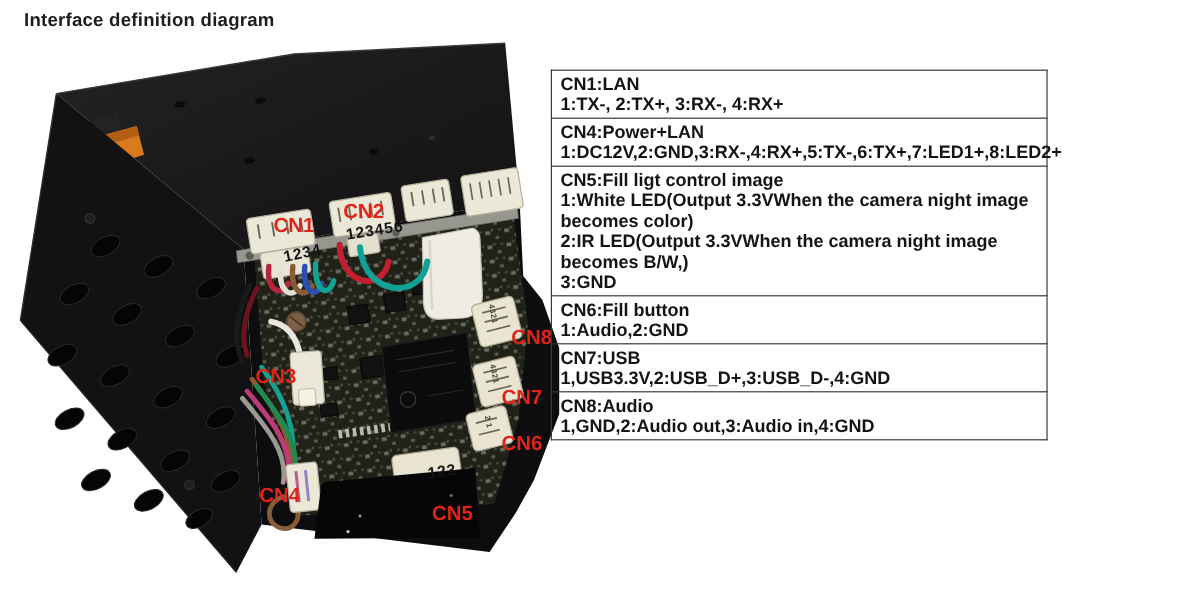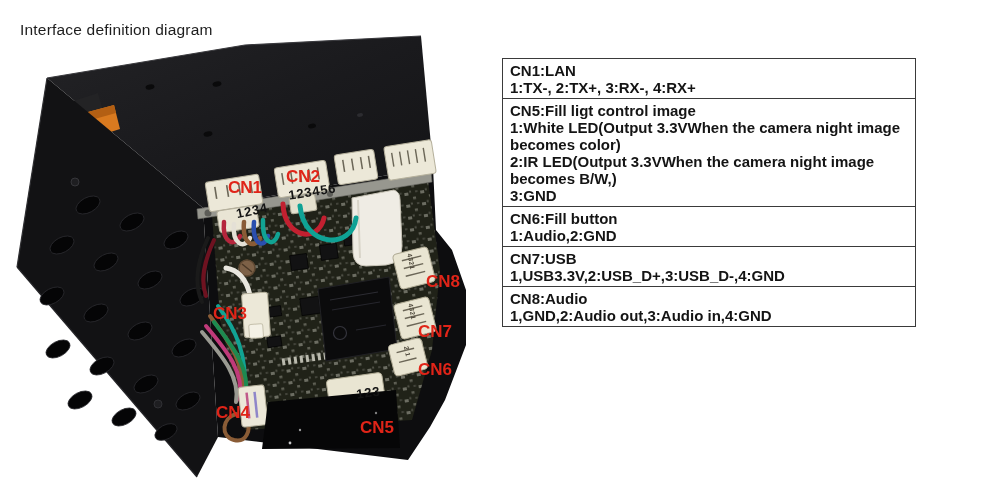--- a/index.html
+++ b/index.html
@@ -1,20 +1,20 @@
 <!DOCTYPE html>
 <html><head>
 <meta charset="utf-8">
 <style>
   html,body{margin:0;padding:0;background:#fff;}
   #stage{position:relative;width:1000px;height:492px;background:#ffffff;overflow:hidden;
          font-family:"Liberation Sans",sans-serif;color:#1a1a1a;}
-  #page-title{position:absolute;left:20px;top:21px;font-size:15.5px;font-weight:normal;color:#1d1d1d;letter-spacing:.2px;}
+  #page-title{position:absolute;left:20px;top:9px;font-size:15.5px;font-weight:bold;color:#1d1d1d;letter-spacing:.2px;}
   #photo-svg{position:absolute;left:0;top:0;}
-  table.iface{position:absolute;left:502px;top:58px;width:414px;border-collapse:collapse;
+  table.iface{position:absolute;left:459px;top:58px;width:414px;border-collapse:collapse;
               table-layout:fixed;font-size:15px;line-height:17px;color:#141414;}
   table.iface td{border:1.5px solid #3a3a3a;padding:2.5px 7px;vertical-align:top;}
   .row-hdr{font-weight:bold;}
   .row-line{font-weight:bold;}
   .cn-label{font-weight:bold;font-size:17px;}
   .pin-num{font-weight:bold;font-size:13px;letter-spacing:.8px;}
   .pin-mark{font-size:6.5px;font-weight:bold;letter-spacing:.5px;}
 </style>
 </head>
 <body>
@@ -263,20 +263,26 @@
     <tbody id="iface-rows">
     <tr>
       <td>
         <div class="row-hdr">CN1:LAN</div>
       <div class="row-line">1:TX-, 2:TX+, 3:RX-, 4:RX+</div>
           </td>
     </tr>
 
 
 
+    <tr>
+      <td>
+        <div class="row-hdr">CN4:Power+LAN</div>
+      <div class="row-line">1:DC12V,2:GND,3:RX-,4:RX+,5:TX-,6:TX+,7:LED1+,8:LED2+</div>
+          </td>
+    </tr>
 
     <tr>
       <td>
         <div class="row-hdr">CN5:Fill ligt control image</div>
       <div class="row-line">1:White LED(Output 3.3VWhen the camera night image becomes color)</div>
             <div class="row-line">2:IR LED(Output 3.3VWhen the camera night image becomes B/W,)</div>
             <div class="row-line">3:GND</div>
           </td>
     </tr>
 

